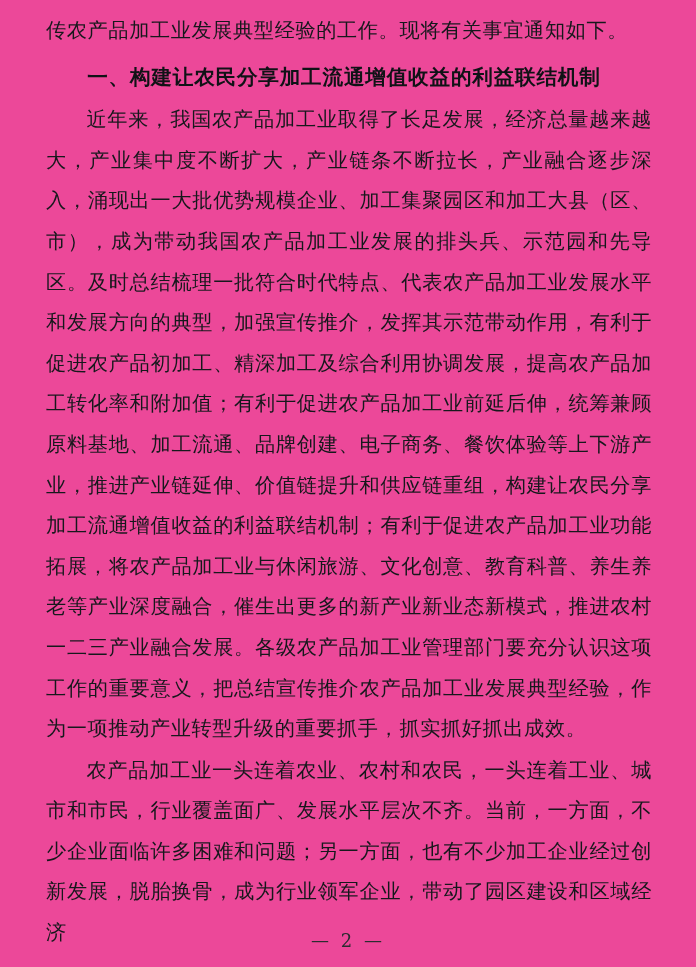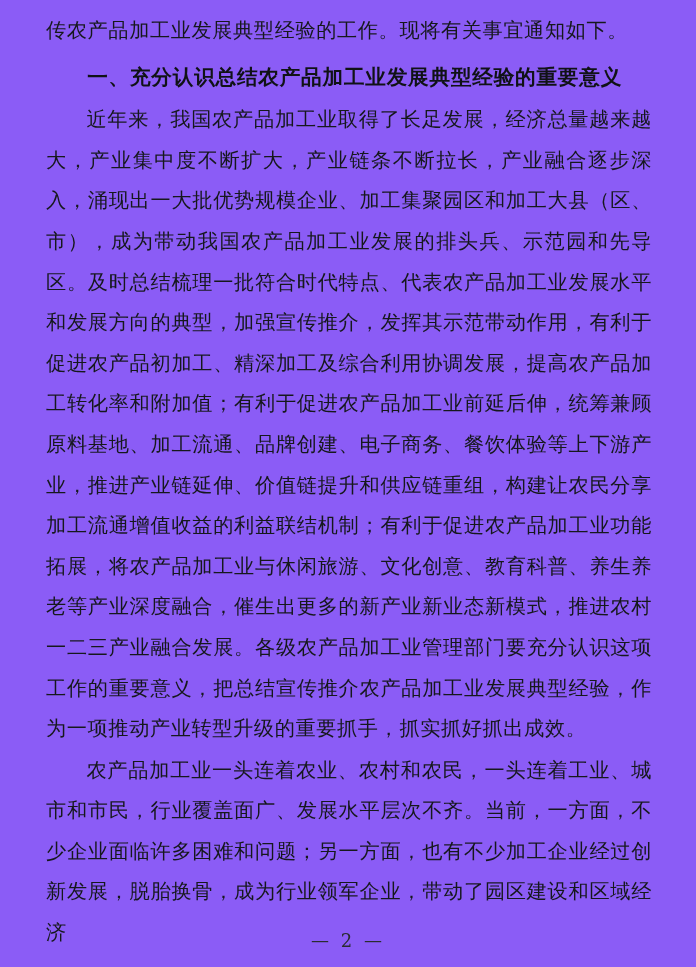--- a/index.html
+++ b/index.html
@@ -11,21 +11,21 @@
     width: 696px;
     height: 967px;
     position: relative;
     font-family: "DejaVu Serif", "Liberation Serif", serif;
     color: #1d1f22;
     overflow: hidden;
   }
   .page {
     position: absolute;
     inset: 0;
-    background: #8b5cf6;
+    background: #ec4899;
     padding: 10px 44px 12px 46px;
     box-sizing: border-box;
   }
   .doc-body {
     width: 100%;
   }
   p.para {
     margin: 0 0 1px 0;
     font-size: 20.2px;
     line-height: 40.6px;
@@ -63,21 +63,21 @@
   }
 </style>
 </head>
 <body>
 
 <div class="page">
   <div class="doc-body">
 
     <p class="para cont">传农产品加工业发展典型经验的工作。现将有关事宜通知如下。</p>
 
-    <h2 class="heading">一、充分认识总结农产品加工业发展典型经验的重要意义</h2>
+    <h2 class="heading">一、构建让农民分享加工流通增值收益的利益联结机制</h2>
 
     <p class="para">近年来，我国农产品加工业取得了长足发展，经济总量越来越大，产业集中度不断扩大，产业链条不断拉长，产业融合逐步深入，涌现出一大批优势规模企业、加工集聚园区和加工大县（区、市），成为带动我国农产品加工业发展的排头兵、示范园和先导区。及时总结梳理一批符合时代特点、代表农产品加工业发展水平和发展方向的典型，加强宣传推介，发挥其示范带动作用，有利于促进农产品初加工、精深加工及综合利用协调发展，提高农产品加工转化率和附加值；有利于促进农产品加工业前延后伸，统筹兼顾原料基地、加工流通、品牌创建、电子商务、餐饮体验等上下游产业，推进产业链延伸、价值链提升和供应链重组，构建让农民分享加工流通增值收益的利益联结机制；有利于促进农产品加工业功能拓展，将农产品加工业与休闲旅游、文化创意、教育科普、养生养老等产业深度融合，催生出更多的新产业新业态新模式，推进农村一二三产业融合发展。各级农产品加工业管理部门要充分认识这项工作的重要意义，把总结宣传推介农产品加工业发展典型经验，作为一项推动产业转型升级的重要抓手，抓实抓好抓出成效。</p>
 
 
     <p class="para">农产品加工业一头连着农业、农村和农民，一头连着工业、城市和市民，行业覆盖面广、发展水平层次不齐。当前，一方面，不少企业面临许多困难和问题；另一方面，也有不少加工企业经过创新发展，脱胎换骨，成为行业领军企业，带动了园区建设和区域经济</p>
 
   </div>
 
   <div class="footer">
     <span class="page-number-wrap">— 2 —</span>

